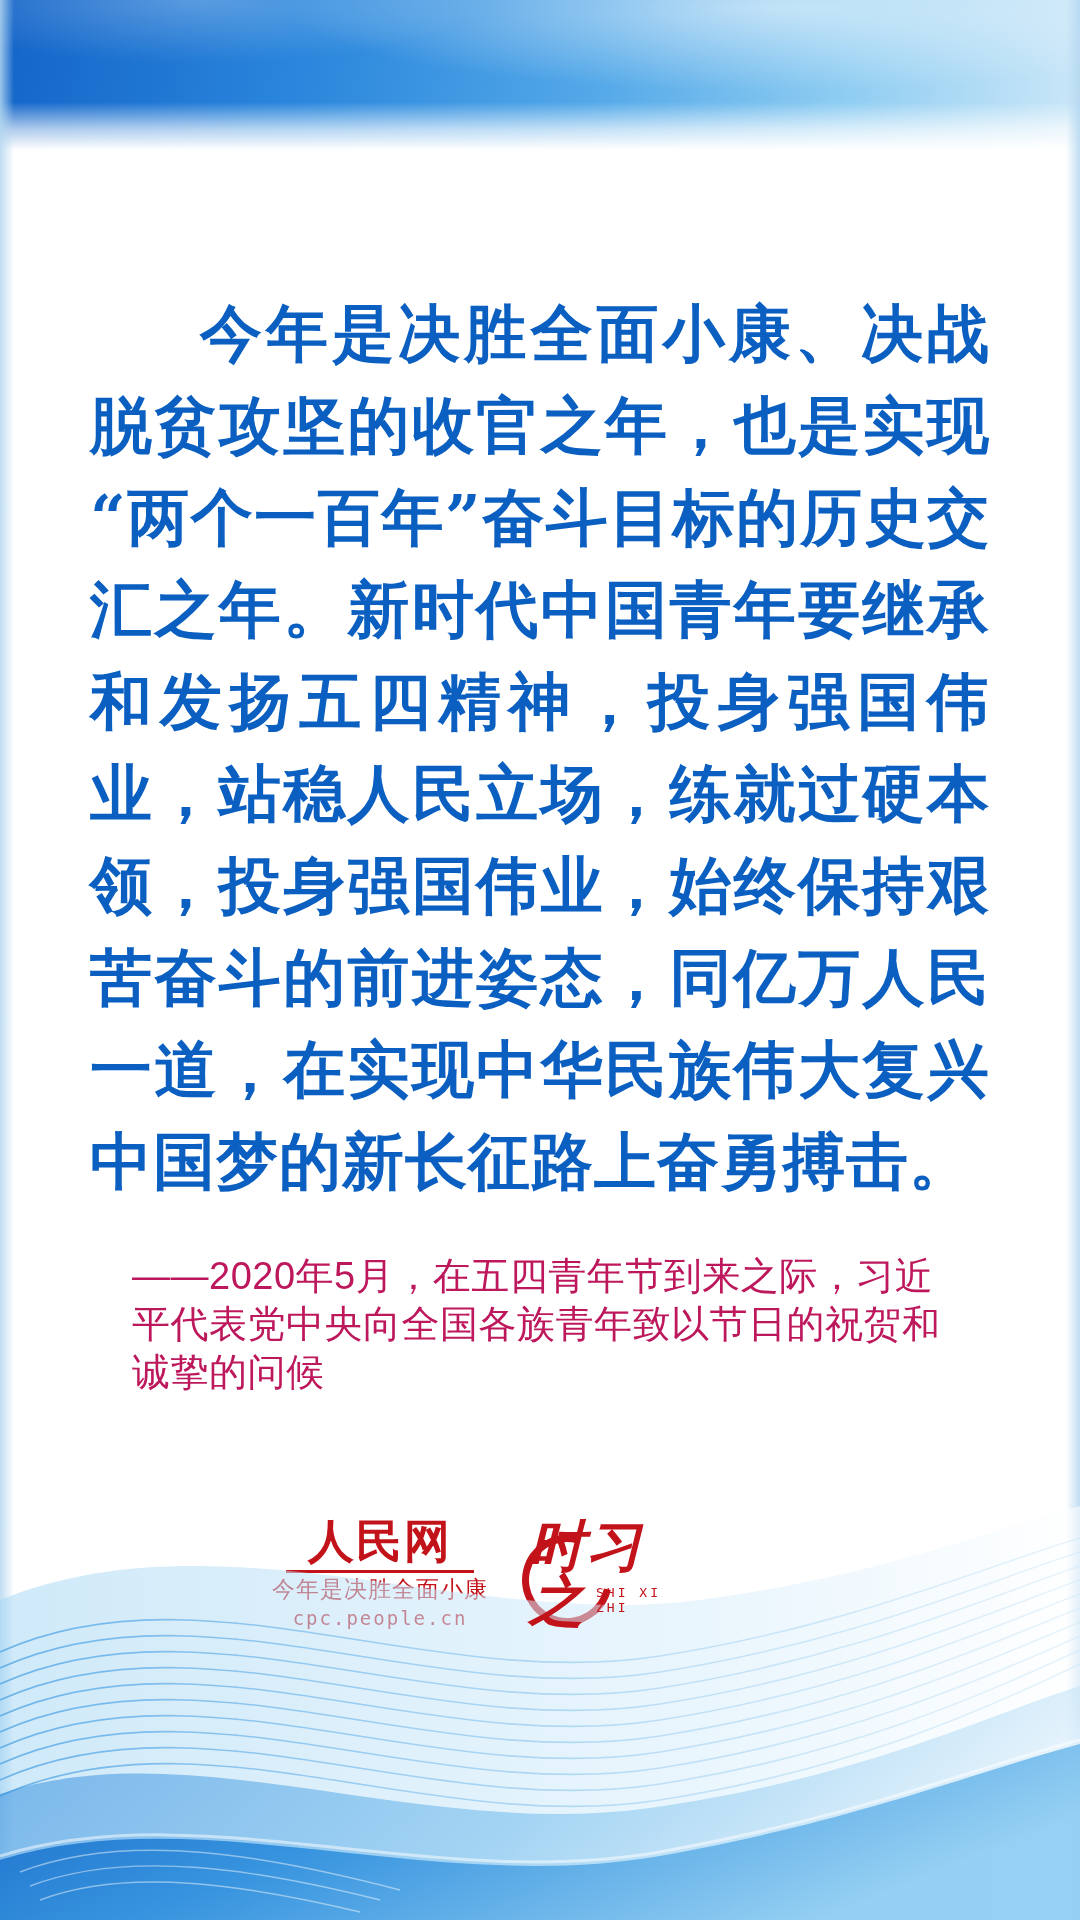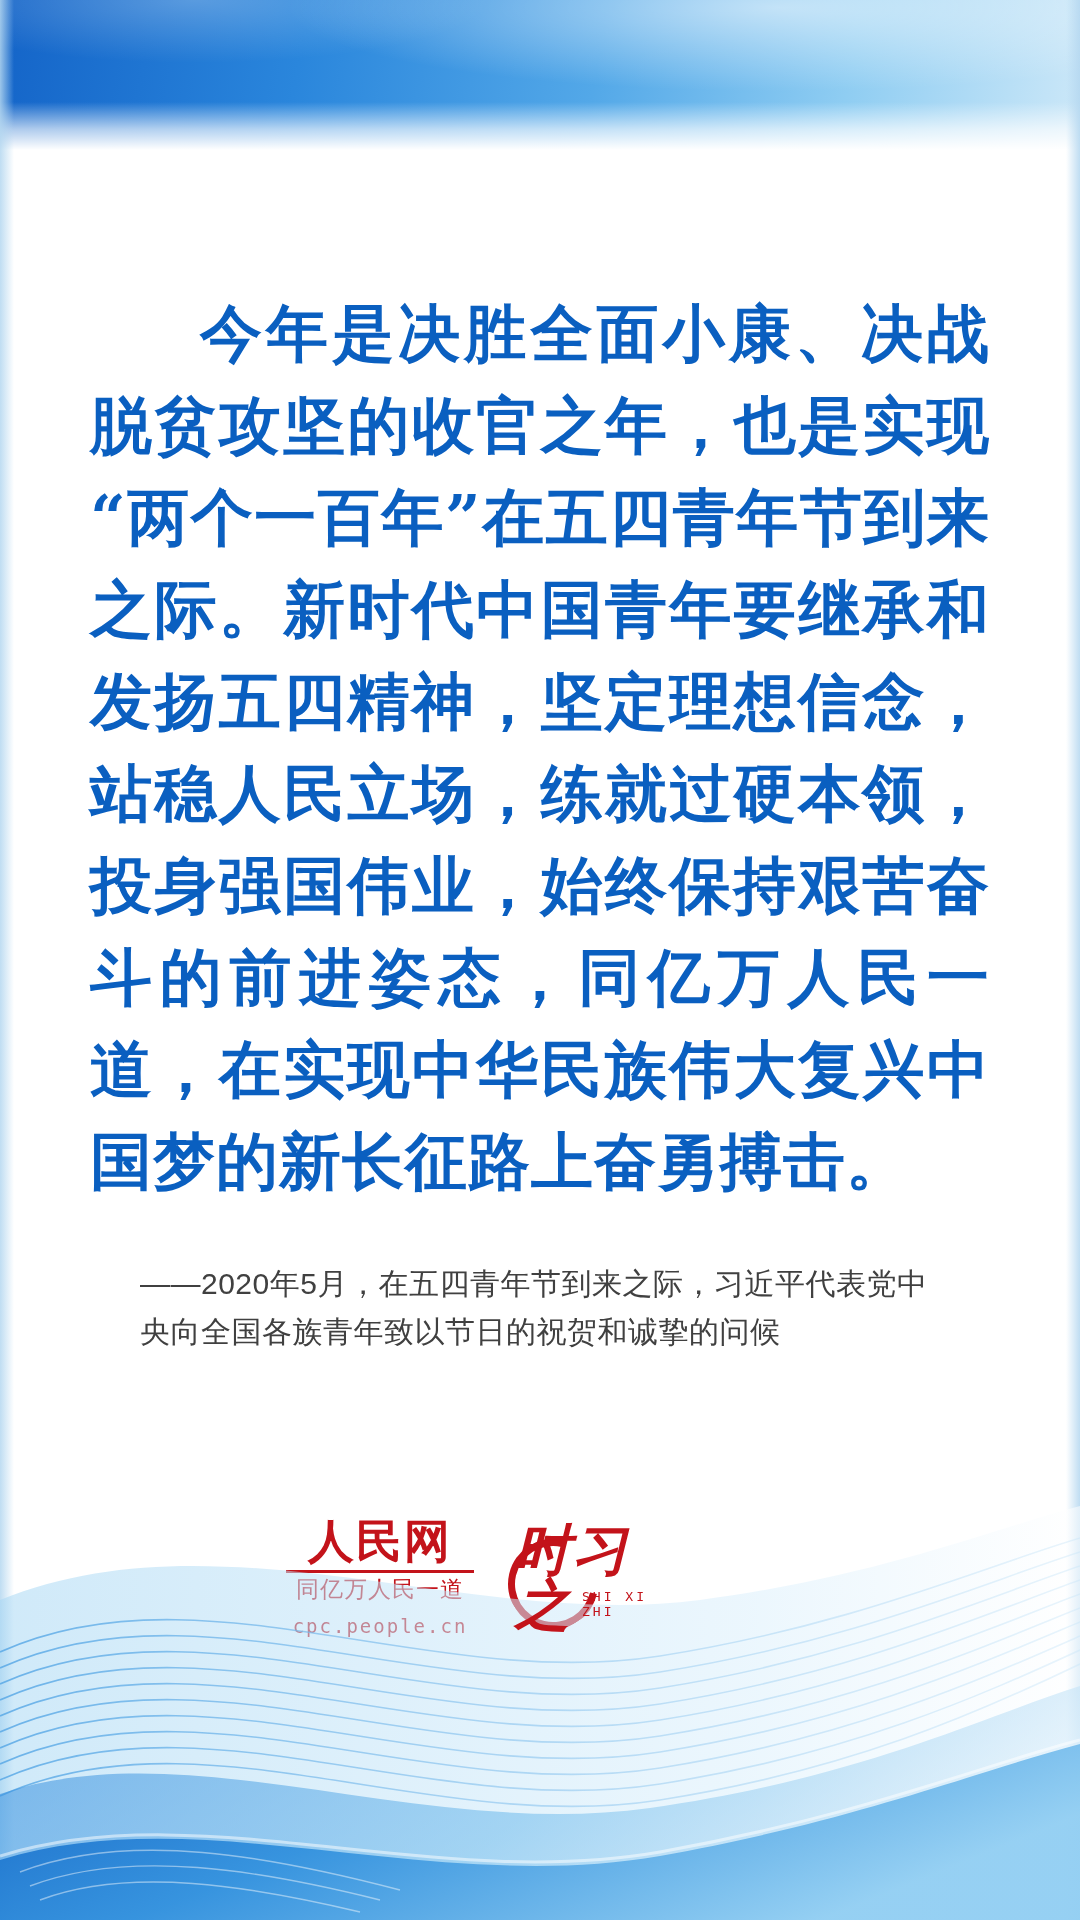--- a/index.html
+++ b/index.html
@@ -81,25 +81,25 @@
     text-indent: 110px;
     text-shadow: 0 1px 0 rgba(255,255,255,0.6);
   }
 
   
   .attribution {
     position: absolute;
     left: 128px;
     top: 1248px;
     width: 810px;
-    margin: 12px;
+    margin: 4px;
     font-family: "Liberation Sans", sans-serif;
-    font-size: 30px;
+    font-size: 38px;
     line-height: 48px;
-    color: #404040;
+    color: #be185d;
     letter-spacing: 0.5px;
   }
 
   
   .logos {
     position: absolute;
     left: 0;
     top: 1518px;
     width: 968px;
     display: flex;
@@ -131,21 +131,21 @@
     font-family: "Liberation Sans", sans-serif;
     font-size: 23px;
     color: #c3131a;
     letter-spacing: 1px;
   }
   .lp-url {
     font-family: "DejaVu Sans Mono", "Liberation Mono", monospace;
     font-size: 19px;
     color: #c3131a;
     letter-spacing: 2px;
-    margin-top: 16px;
+    margin-top: 8px;
   }
 
   .logo-shixi {
     position: relative;
     width: 176px;
     height: 104px;
     display: flex;
     align-items: center;
   }
   .shixi-stamp {
@@ -198,31 +198,31 @@
 <div class="poster">
 
   <div class="top-band">
     <div class="top-band-shine"></div>
   </div>
 
   <div class="edge-left"></div>
   <div class="edge-right"></div>
 
   <div class="quote-wrap">
-    <p class="quote">今年是决胜全面小康、决战脱贫攻坚的收官之年，也是实现“两个一百年”在五四青年节到来之际。新时代中国青年要继承和发扬五四精神，坚定理想信念，站稳人民立场，练就过硬本领，投身强国伟业，始终保持艰苦奋斗的前进姿态，同亿万人民一道，在实现中华民族伟大复兴中国梦的新长征路上奋勇搏击。</p>
+    <p class="quote">今年是决胜全面小康、决战脱贫攻坚的收官之年，也是实现“两个一百年”奋斗目标的历史交汇之年。新时代中国青年要继承和发扬五四精神，投身强国伟业，站稳人民立场，练就过硬本领，投身强国伟业，始终保持艰苦奋斗的前进姿态，同亿万人民一道，在实现中华民族伟大复兴中国梦的新长征路上奋勇搏击。</p>
   </div>
 
   <p class="attribution">——2020年5月，在五四青年节到来之际，习近平代表党中央向全国各族青年致以节日的祝贺和诚挚的问候</p>
 
   <div class="logos">
 
     <div class="logo-people">
       <div class="lp-main">人民网</div>
       <div class="lp-rule"></div>
-      <div class="lp-sub">同亿万人民一道</div>
+      <div class="lp-sub">今年是决胜全面小康</div>
       <div class="lp-url">cpc.people.cn</div>
     </div>
 
     <div class="logo-shixi">
       <div class="shixi-stamp"></div>
       <div class="shixi-text">时习之</div>
       <div class="shixi-pinyin">SHI XI ZHI</div>
     </div>
 
   </div>

